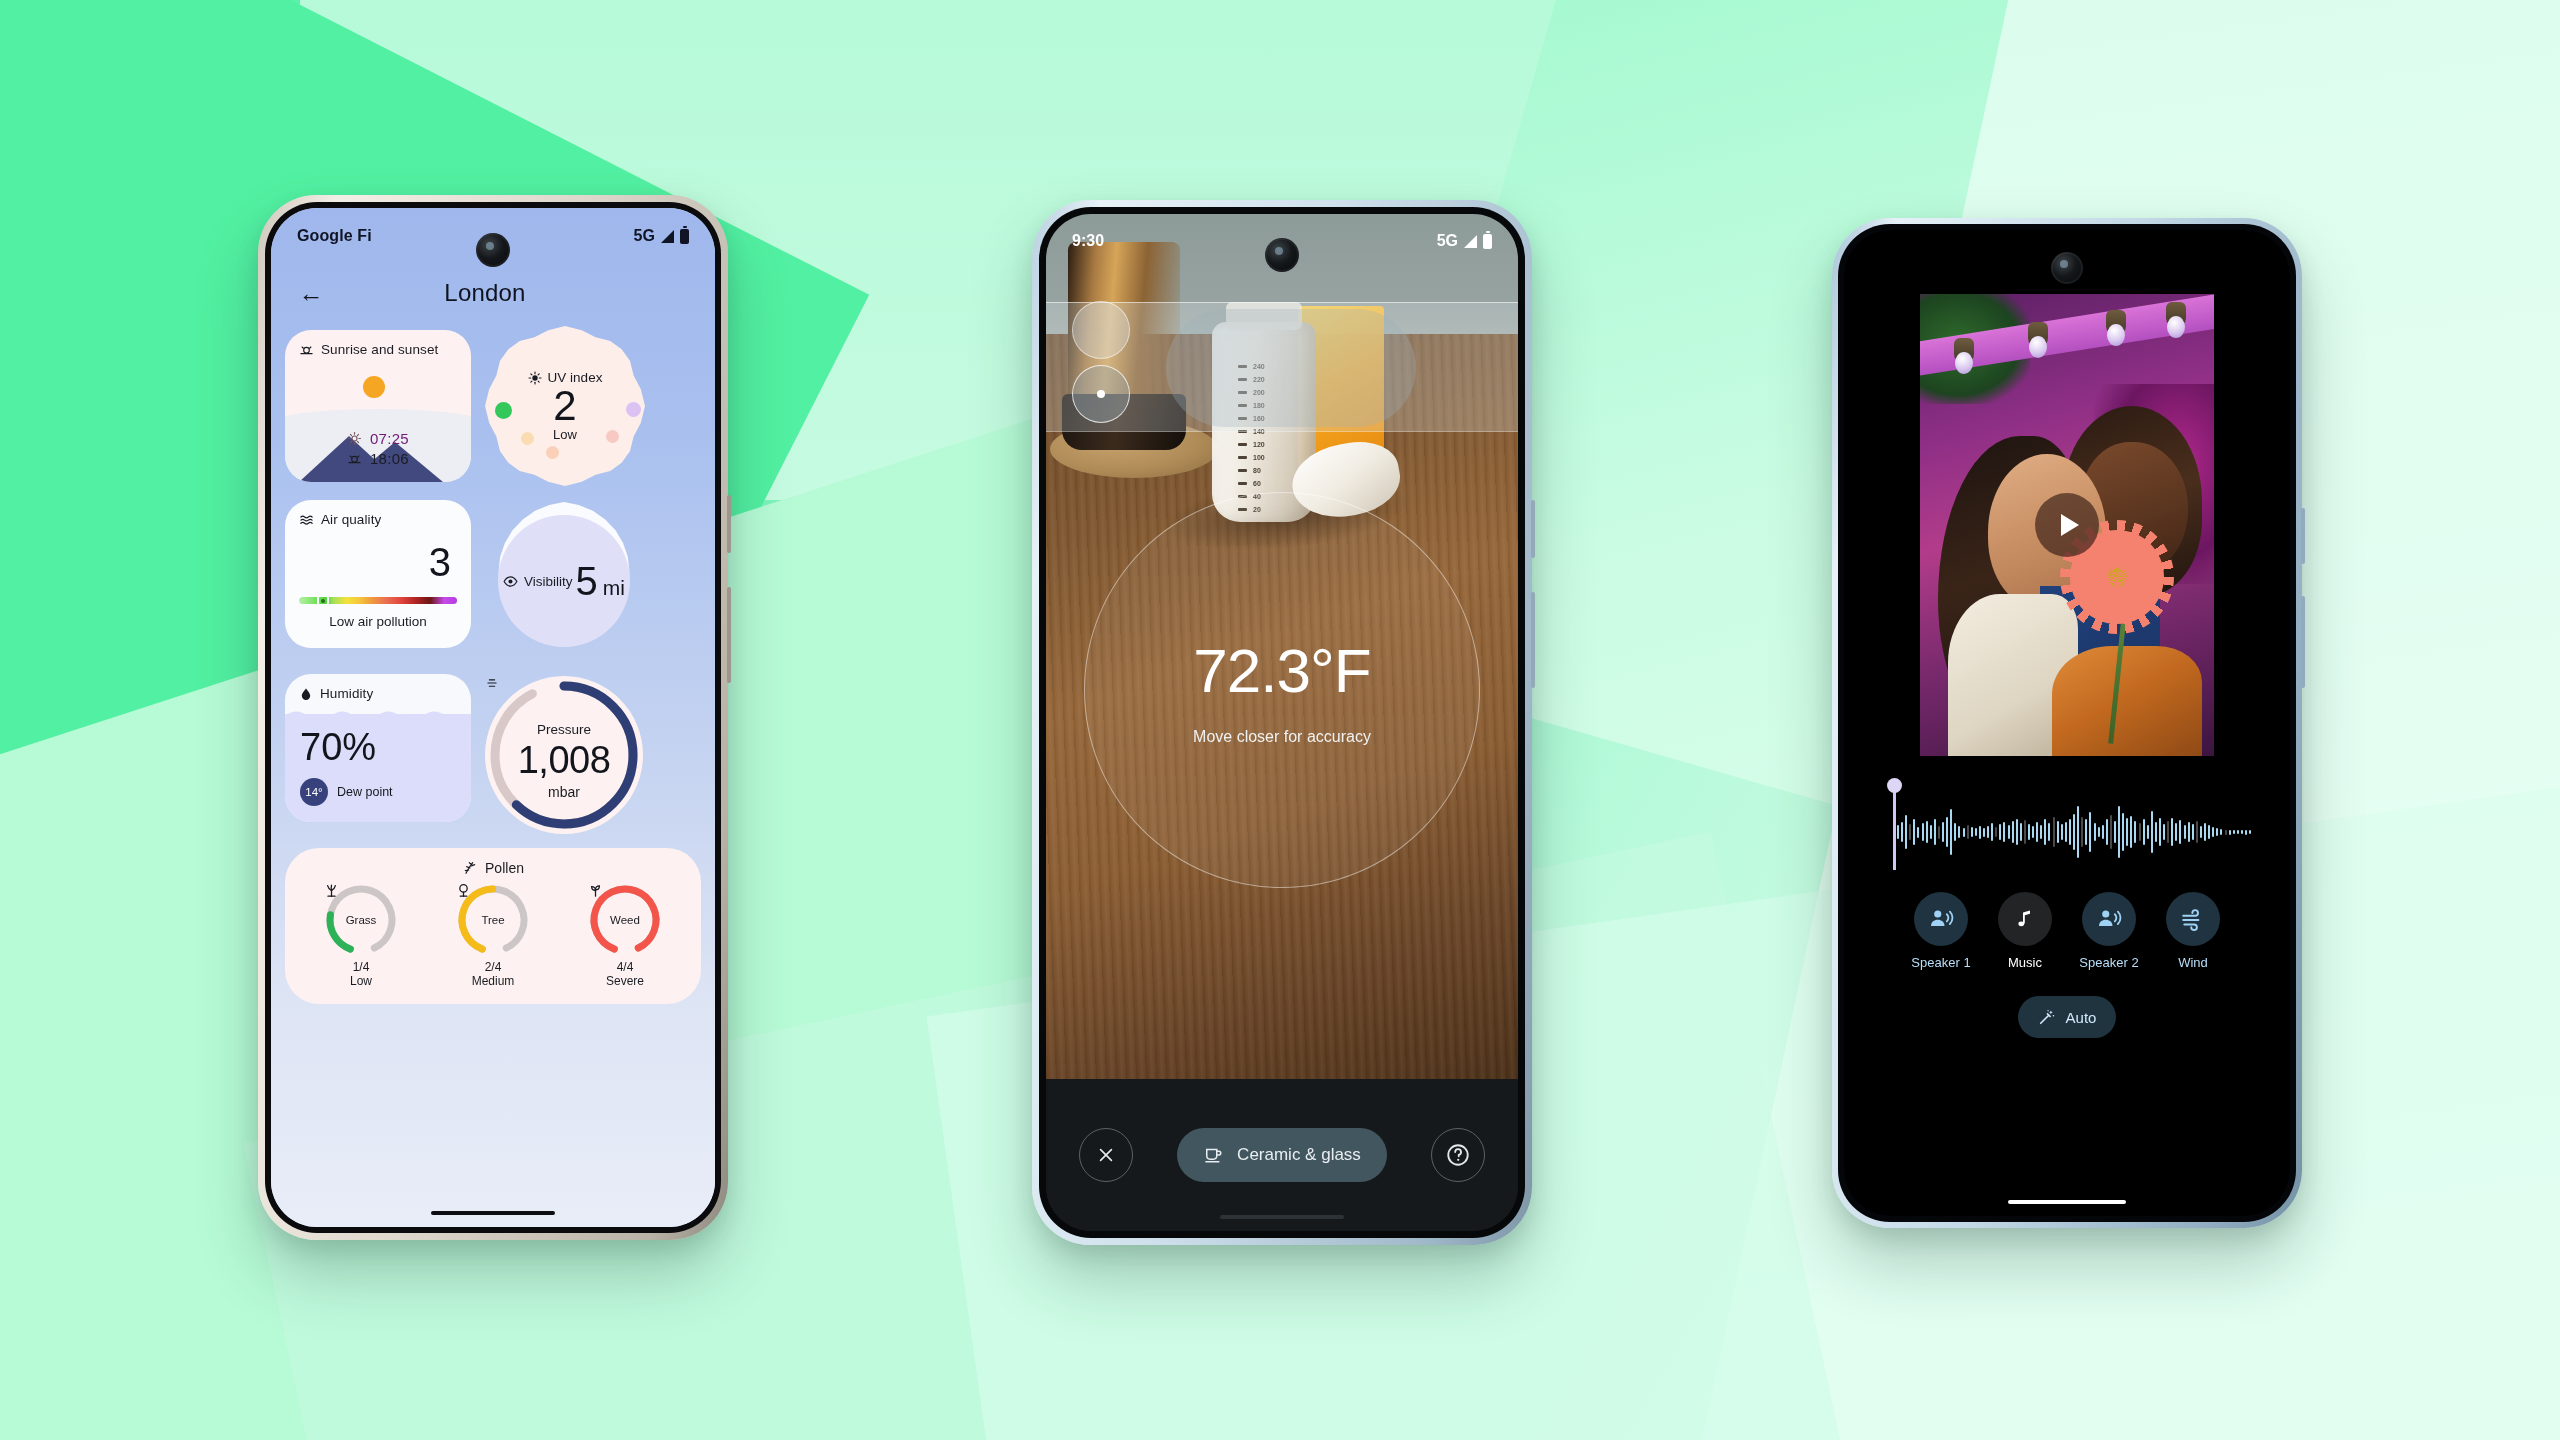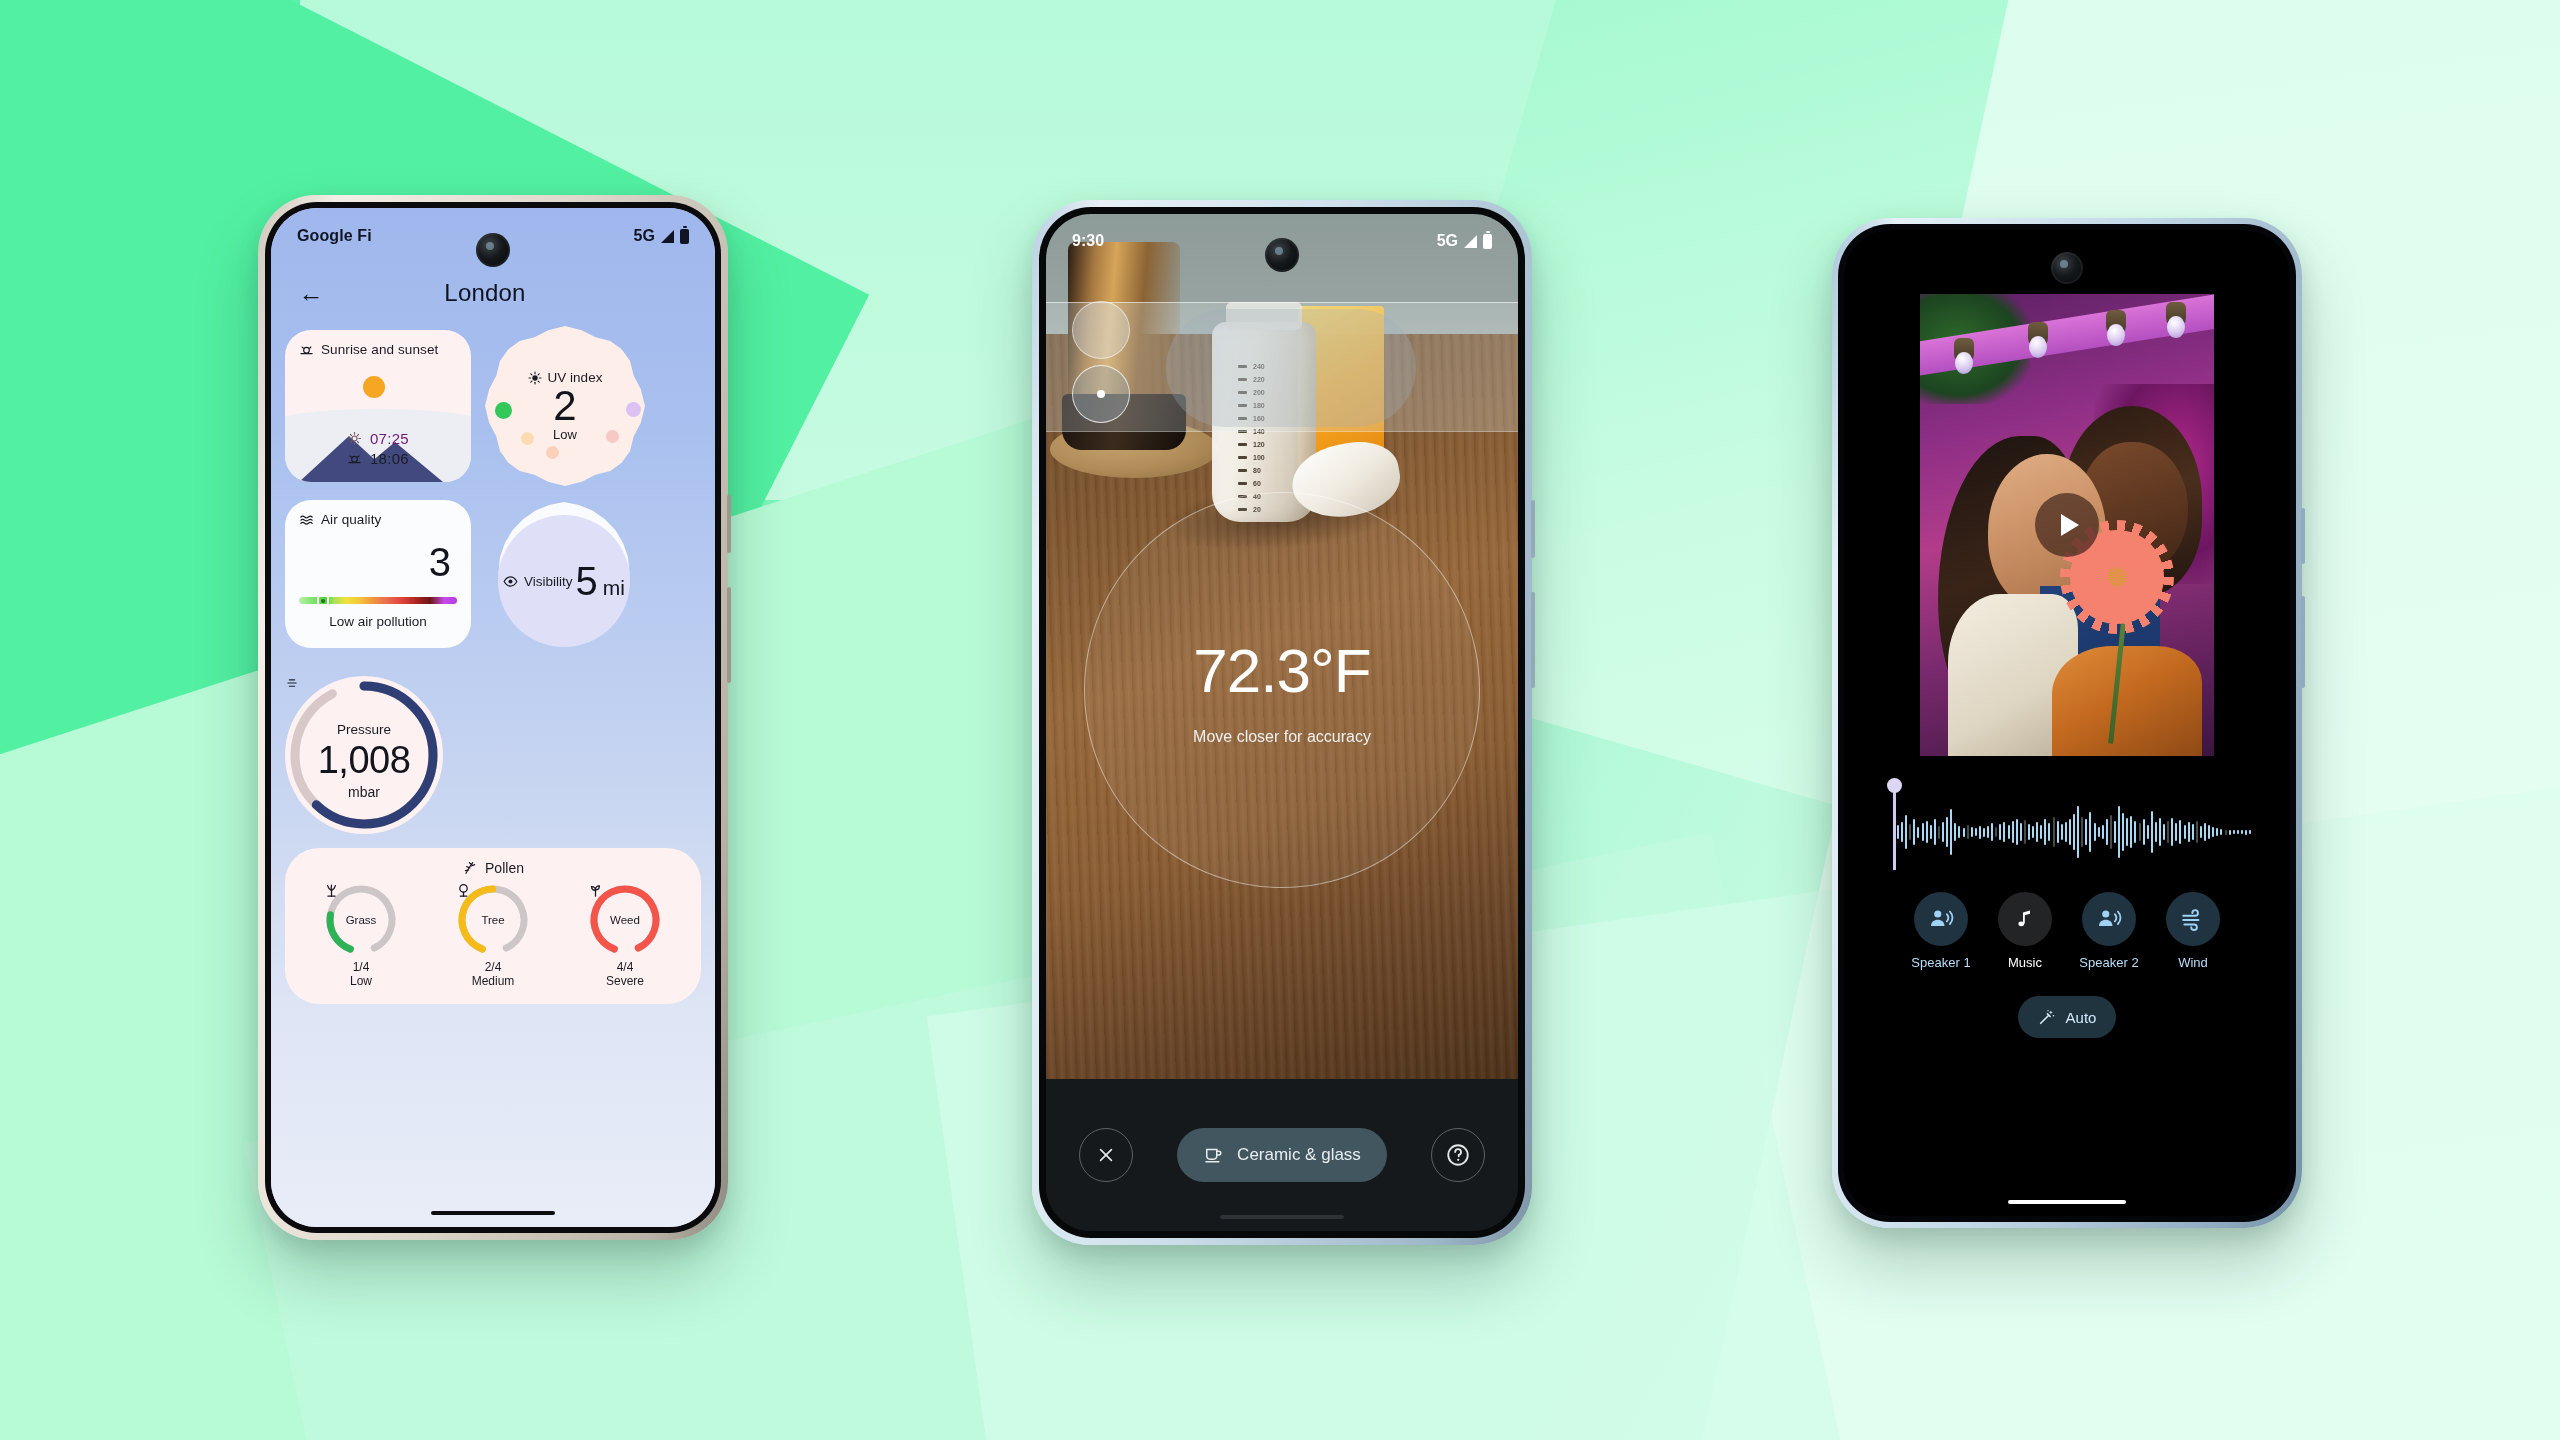--- a/index.html
+++ b/index.html
@@ -722,20 +722,37 @@
               </div>
               <div class="val">
                 <span>5</span>
                 <span class="unit">mi</span>
               </div>
             </div>
           </div>
         </div>
 
         <div class="p1-row">
+          <div class="c-hum">
+            <div class="card-head">
+              <svg width="14" height="14" viewBox="0 0 24 24">
+                <path d="M12 2.5 C12 2.5 4.8 10.6 4.8 15 a7.2 7.2 0 0 0 14.4 0 C19.2 10.6 12 2.5 12 2.5Z" fill="#1a1c24"></path>
+              </svg>
+              <span>Humidity</span>
+            </div>
+            <div class="water"></div>
+            <svg class="wave" viewBox="0 0 186 18" preserveAspectRatio="none">
+              <path d="M0 10 q11 -9 23 0 t23 0 t23 0 t23 0 t23 0 t23 0 t23 0 t23 0 L186 18 L0 18Z" fill="#dcddfa"></path>
+            </svg>
+            <div class="pct">70%</div>
+            <div class="dewrow">
+              <div class="dewdot">14°</div>
+              <div class="dewtxt">Dew point</div>
+            </div>
+          </div>
 
           <div class="c-pres">
             <div class="plate"></div>
             <svg viewBox="0 0 158 158">
               <circle cx="79" cy="79" r="69" fill="none" stroke="#d8c8c8" stroke-width="9" stroke-linecap="round" stroke-dasharray="400 434" transform="rotate(-90 79 79)"></circle>
               <circle cx="79" cy="79" r="69" fill="none" stroke="#2f3f76" stroke-width="9" stroke-linecap="round" stroke-dasharray="269 434" transform="rotate(-90 79 79)"></circle>
             </svg>
             <div class="inner">
               <div class="head2">
                 <svg width="14" height="14" viewBox="0 0 24 24">

